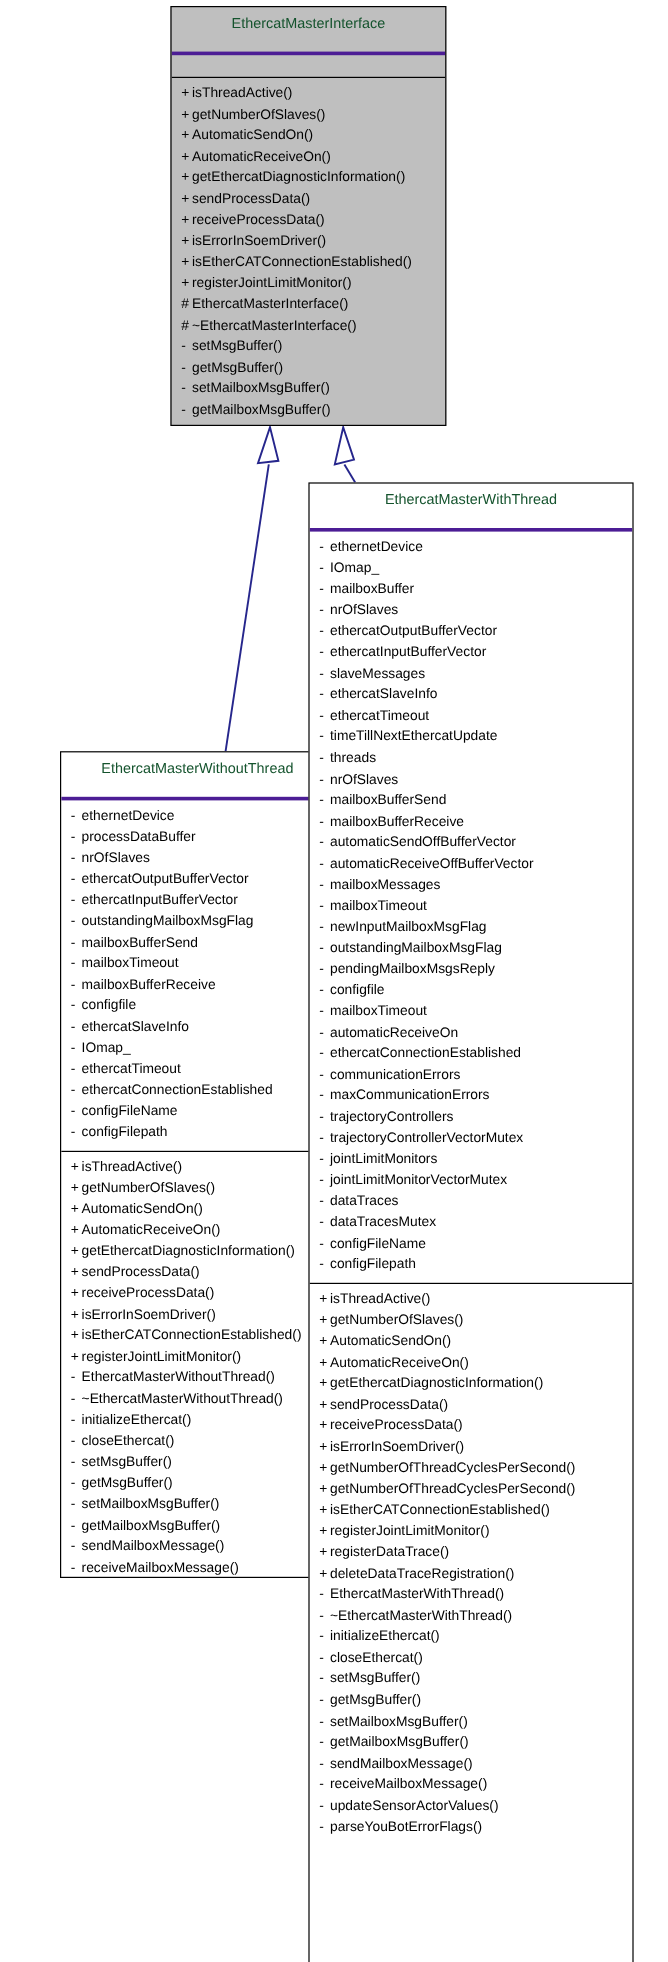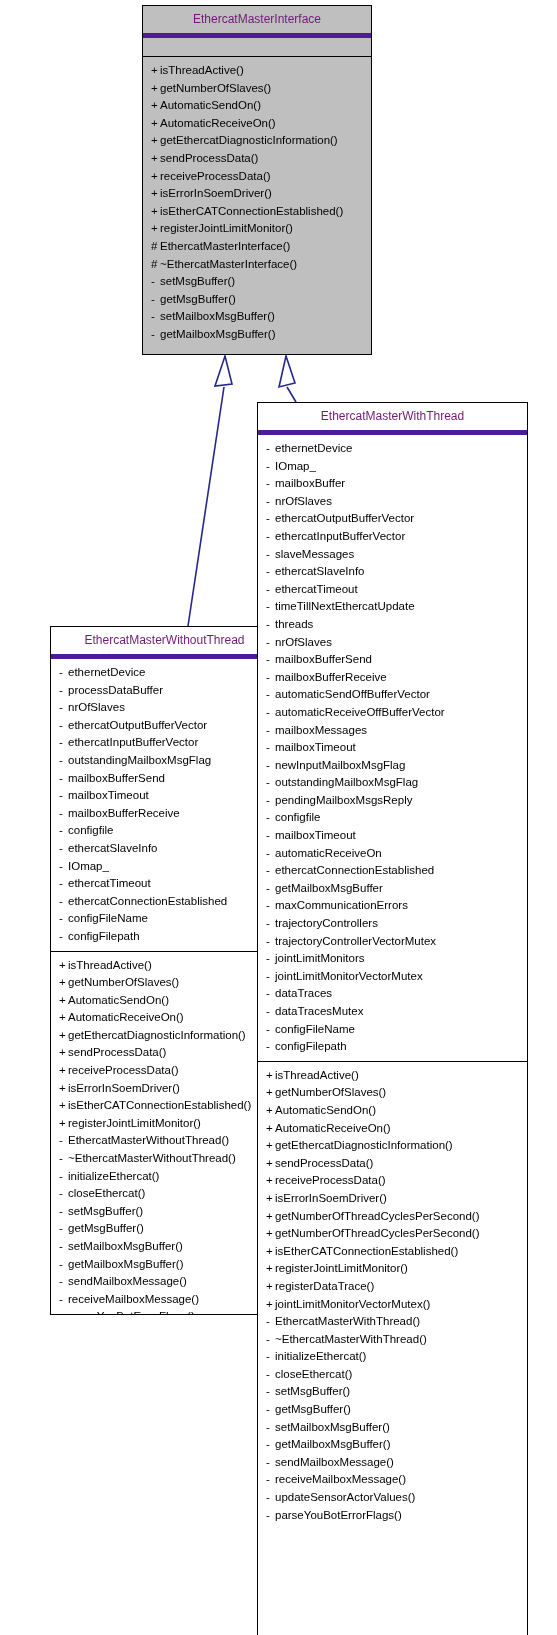--- a/index.html
+++ b/index.html
@@ -33,24 +33,24 @@
     border: 1px solid #000000;
     background: #ffffff;
     overflow: hidden;
   }
   .uml-class.base {
     background: #bfbfbf;
   }
   .class-title {
     text-align: center;
     font-size: 12px;
-    color: #701a75;
+    color: #14532d;
     line-height: 14px;
-    padding: 6px 4px 7px 4px;
-    border-bottom: 5px solid #4c1d95;
+    padding: 6px 4px 17px 4px;
+    border-bottom: 3px solid #4c1d95;
     white-space: nowrap;
   }
   .compartment {
     padding: 5px 0 5px 0;
     border-bottom: 1px solid #000000;
   }
   .compartment:last-child {
     border-bottom: none;
   }
   .compartment.empty {
@@ -197,21 +197,21 @@
         <div class="member"><span class="vis">-</span><span>automaticReceiveOffBufferVector</span></div>
         <div class="member"><span class="vis">-</span><span>mailboxMessages</span></div>
         <div class="member"><span class="vis">-</span><span>mailboxTimeout</span></div>
         <div class="member"><span class="vis">-</span><span>newInputMailboxMsgFlag</span></div>
         <div class="member"><span class="vis">-</span><span>outstandingMailboxMsgFlag</span></div>
         <div class="member"><span class="vis">-</span><span>pendingMailboxMsgsReply</span></div>
         <div class="member"><span class="vis">-</span><span>configfile</span></div>
         <div class="member"><span class="vis">-</span><span>mailboxTimeout</span></div>
         <div class="member"><span class="vis">-</span><span>automaticReceiveOn</span></div>
         <div class="member"><span class="vis">-</span><span>ethercatConnectionEstablished</span></div>
-        <div class="member"><span class="vis">-</span><span>getMailboxMsgBuffer</span></div>
+        <div class="member"><span class="vis">-</span><span>communicationErrors</span></div>
         <div class="member"><span class="vis">-</span><span>maxCommunicationErrors</span></div>
         <div class="member"><span class="vis">-</span><span>trajectoryControllers</span></div>
         <div class="member"><span class="vis">-</span><span>trajectoryControllerVectorMutex</span></div>
         <div class="member"><span class="vis">-</span><span>jointLimitMonitors</span></div>
         <div class="member"><span class="vis">-</span><span>jointLimitMonitorVectorMutex</span></div>
         <div class="member"><span class="vis">-</span><span>dataTraces</span></div>
         <div class="member"><span class="vis">-</span><span>dataTracesMutex</span></div>
         <div class="member"><span class="vis">-</span><span>configFileName</span></div>
         <div class="member"><span class="vis">-</span><span>configFilepath</span></div>
       </div>
@@ -222,21 +222,21 @@
         <div class="member"><span class="vis">+</span><span>AutomaticReceiveOn()</span></div>
         <div class="member"><span class="vis">+</span><span>getEthercatDiagnosticInformation()</span></div>
         <div class="member"><span class="vis">+</span><span>sendProcessData()</span></div>
         <div class="member"><span class="vis">+</span><span>receiveProcessData()</span></div>
         <div class="member"><span class="vis">+</span><span>isErrorInSoemDriver()</span></div>
         <div class="member"><span class="vis">+</span><span>getNumberOfThreadCyclesPerSecond()</span></div>
         <div class="member"><span class="vis">+</span><span>getNumberOfThreadCyclesPerSecond()</span></div>
         <div class="member"><span class="vis">+</span><span>isEtherCATConnectionEstablished()</span></div>
         <div class="member"><span class="vis">+</span><span>registerJointLimitMonitor()</span></div>
         <div class="member"><span class="vis">+</span><span>registerDataTrace()</span></div>
-        <div class="member"><span class="vis">+</span><span>jointLimitMonitorVectorMutex()</span></div>
+        <div class="member"><span class="vis">+</span><span>deleteDataTraceRegistration()</span></div>
         <div class="member"><span class="vis">-</span><span>EthercatMasterWithThread()</span></div>
         <div class="member"><span class="vis">-</span><span>~EthercatMasterWithThread()</span></div>
         <div class="member"><span class="vis">-</span><span>initializeEthercat()</span></div>
         <div class="member"><span class="vis">-</span><span>closeEthercat()</span></div>
         <div class="member"><span class="vis">-</span><span>setMsgBuffer()</span></div>
         <div class="member"><span class="vis">-</span><span>getMsgBuffer()</span></div>
         <div class="member"><span class="vis">-</span><span>setMailboxMsgBuffer()</span></div>
         <div class="member"><span class="vis">-</span><span>getMailboxMsgBuffer()</span></div>
         <div class="member"><span class="vis">-</span><span>sendMailboxMessage()</span></div>
         <div class="member"><span class="vis">-</span><span>receiveMailboxMessage()</span></div>

